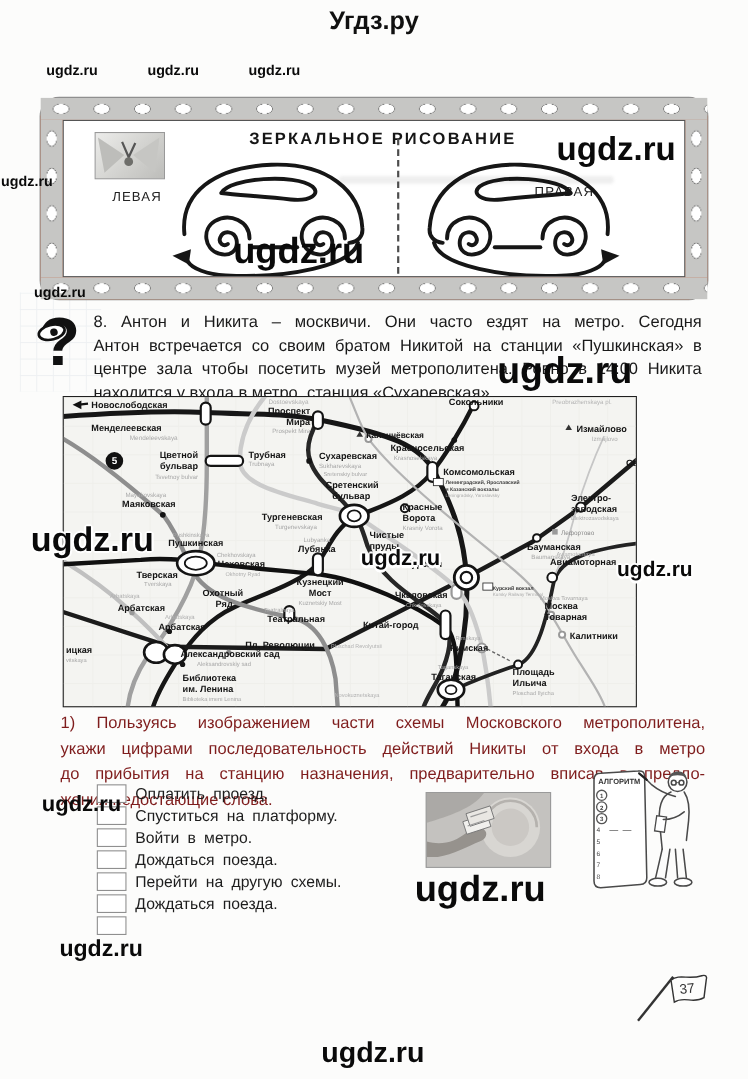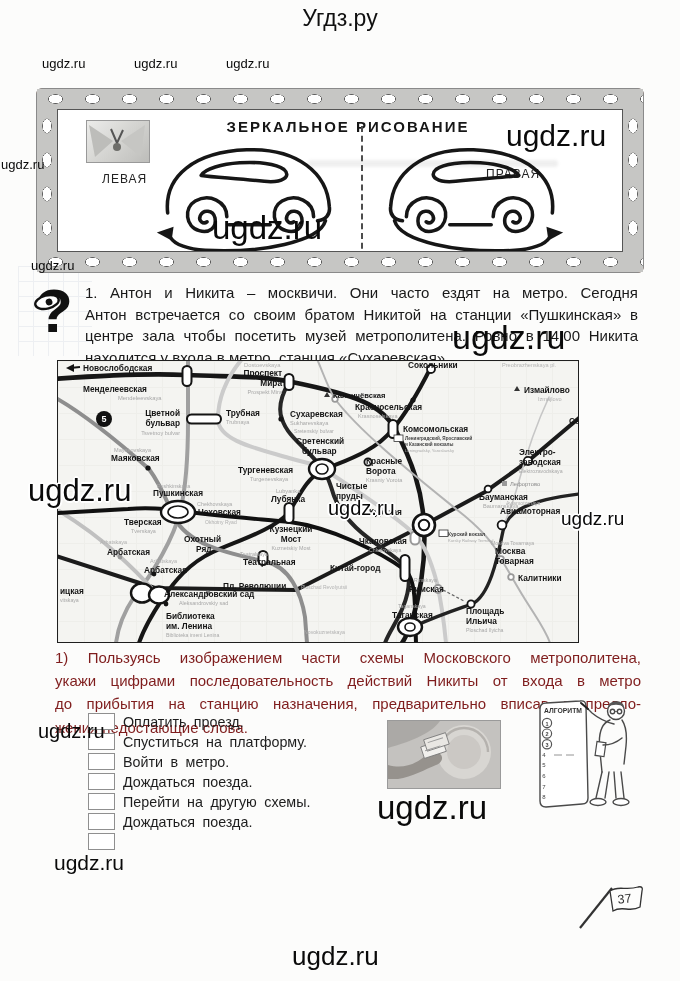--- a/index.html
+++ b/index.html
@@ -1,27 +1,27 @@
 <!DOCTYPE html>
 <html><head>
 <meta charset="utf-8">
 <style>
   html,body{margin:0;padding:0}
   body{width:680px;height:981px;position:relative;overflow:hidden;background:#fcfcfb;
        font-family:"Liberation Sans",sans-serif;color:#1c1c1c}
   
   #header-title{position:absolute;top:5px;left:0;right:0;text-align:center;
-    font-size:23px;font-weight:normal;color:#101010;z-index:3}
+    font-size:23px;font-weight:bold;color:#101010;z-index:3}
   
   #gridpatch{position:absolute;left:18px;top:266px;width:74px;height:90px;opacity:.5;z-index:0;
     background-image:linear-gradient(#dfe4ea 1px,transparent 1px),linear-gradient(90deg,#dfe4ea 1px,transparent 1px);
     background-size:15px 15px}
   
   #mirror-box{position:absolute;left:36px;top:88px;width:606px;height:183px;
-    border:1px solid #8a8a8a;border-radius:6px;background:#c2410c;z-index:2}
+    border:1px solid #8a8a8a;border-radius:18px;background:#c2410c;z-index:2}
   .oval-h,.oval-v{position:absolute;background-color:#c6c6c4}
   .oval-h{left:0;right:0;height:20px;
     background-image:radial-gradient(ellipse 11px 7px at center,#fff 60%,#5a5a5a 64%,rgba(0,0,0,0) 70%);
     background-size:37px 20px}
   .oval-v{top:20px;bottom:20px;width:20px;
     background-image:radial-gradient(ellipse 7px 11px at center,#fff 60%,#5a5a5a 64%,rgba(0,0,0,0) 70%);
     background-size:20px 34px}
   #ovals-top{top:0}#ovals-bottom{bottom:0}#ovals-left{left:0}#ovals-right{right:0}
   #mirror-inner{position:absolute;left:20px;top:20px;right:20px;bottom:20px;
     background:#fff;border:1px solid #555;overflow:hidden}
@@ -59,21 +59,21 @@
   .chk-row{display:flex;align-items:flex-end;height:20px}
   .chkbox{width:25px;height:15px;border:1.3px solid #8f8f8f;background:#fff;margin-right:8px;flex:none}
   .chk-text{font-size:14.3px;color:#1d1d1d;word-spacing:3.5px;white-space:nowrap}
   .blank{display:inline-block;border-bottom:1.2px solid #4f4f4f;height:13px;margin:0 5px;vertical-align:baseline}
   
   #photo{position:absolute;left:387px;top:720px;width:112px;height:67px;z-index:5;
     border:1px solid #9a9a9a;background:#c4c2bf;overflow:hidden}
   #algo{position:absolute;left:530px;top:696px;width:120px;height:122px;z-index:5}
   #flag{position:absolute;left:572px;top:882px;width:76px;height:50px;z-index:5}
   
-  .wm{position:absolute;font-weight:normal;color:#0a0a0a;line-height:1;z-index:40;white-space:nowrap}
+  .wm{position:absolute;font-weight:bold;color:#0a0a0a;line-height:1;z-index:40;white-space:nowrap}
   .wm.outline{text-shadow:-2px 0 0 #fff,2px 0 0 #fff,0 -2px 0 #fff,0 2px 0 #fff,
     -1px -1px 0 #fff,1px 1px 0 #fff,-1px 1px 0 #fff,1px -1px 0 #fff}
 </style>
 </head>
 <body>
 
 <div id="header-title">Угдз.ру</div>
 
 <div id="gridpatch"></div>
 
@@ -123,21 +123,21 @@
 </div>
 
 <svg id="qicon" width="56" height="70" viewBox="0 0 56 70">
   <text x="28" y="54" font-size="62" font-weight="bold" fill="#111" text-anchor="middle" font-family="Liberation Sans, sans-serif">?</text>
   <g transform="rotate(-14 21 24)">
     <ellipse cx="21" cy="24" rx="12" ry="6.6" fill="#fff" stroke="#111" stroke-width="2.4"></ellipse>
     <circle cx="23" cy="24.5" r="3.4" fill="#111"></circle>
   </g>
 </svg>
 <div id="task9-text">
-    <div class="jline">1. Антон и Никита – москвичи. Они часто ездят на метро. Сегодня</div>
+    <div class="jline">8. Антон и Никита – москвичи. Они часто ездят на метро. Сегодня</div>
     <div class="jline">Антон встречается со своим братом Никитой на станции «Пушкинская» в</div>
     <div class="jline">центре зала чтобы посетить музей метрополитена. Ровно в 14:00 Никита</div>
     <div class="jline jlast">находится у входа в метро, станция «Сухаревская».</div>
   </div>
 
 <div id="map">
   <svg id="map-svg" viewBox="0 0 520 281">
       <path d="M -6 18 C 50 14 90 12 128 14 C 180 16 206 15 234 21 C 298 34 324 44 337 68 C 355 102 364 130 366 163 C 368 200 362 235 353 264 C 349 274 346 279 344 282" fill="none" stroke="#161616" stroke-width="4.6" stroke-linecap="round" stroke-linejoin="round"></path>
       <path d="M 373 6 C 362 28 346 55 334 69 C 316 92 282 101 263 110 C 246 120 240 139 230 152 C 216 169 176 181 155 191 C 131 202 116 221 105 237 C 95 252 86 267 81 282" fill="none" stroke="#161616" stroke-width="4" stroke-linecap="round" stroke-linejoin="round"></path>
       <path d="M 521 57 L 469 101 L 427 131 L 366 164 L 238 229 L 97 227 L -2 195" fill="none" stroke="#1b1b1b" stroke-width="4" stroke-linecap="round" stroke-linejoin="round"></path>

